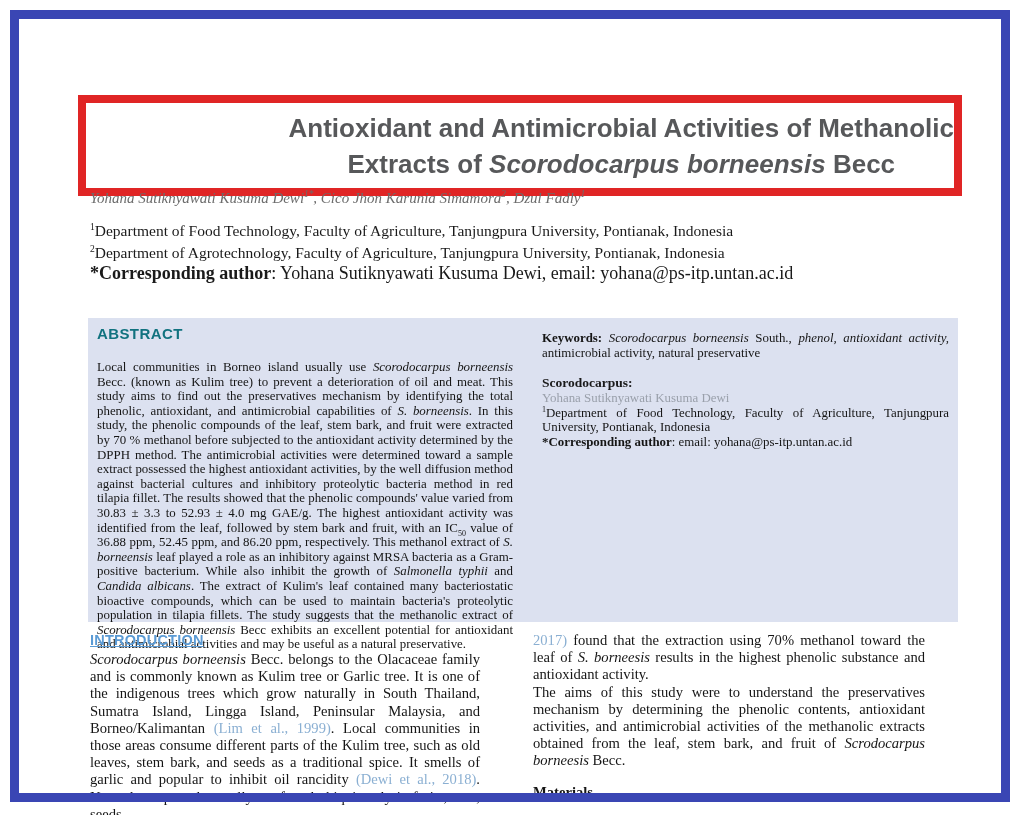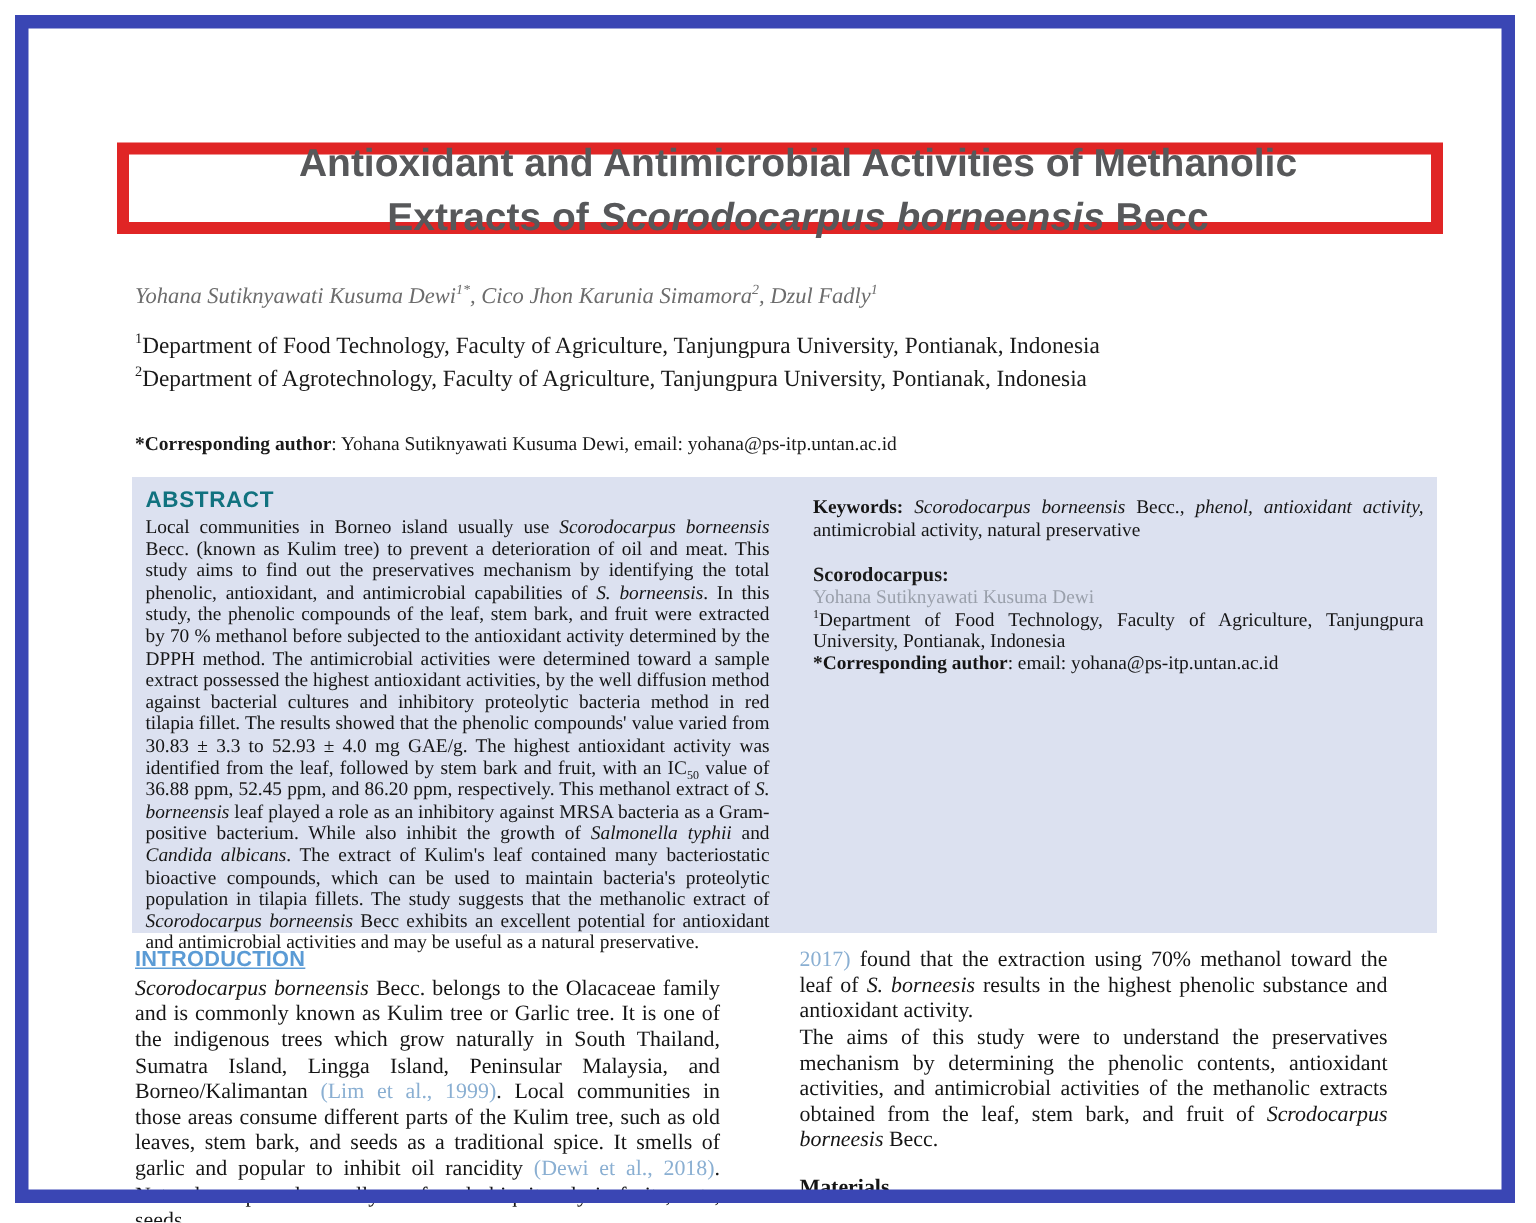--- a/index.html
+++ b/index.html
@@ -12,41 +12,41 @@
     position:absolute;left:10px;top:10px;width:1000px;height:792px;
     box-sizing:border-box;border:9px solid #3a46b4;z-index:10;pointer-events:none;
   }
   .journal-head{position:absolute;left:90px;top:33px;z-index:2;}
   .journal-name{
     font-family:"Liberation Serif",serif;font-style:italic;font-weight:bold;
     font-size:21px;color:#186a6e;letter-spacing:0.2px;
   }
   .journal-tagline{font-size:11.5px;color:#186a6e;margin-top:1px;}
   .title-box{
-    position:absolute;left:78px;top:95px;width:884px;height:61px;
+    position:absolute;left:78px;top:95px;width:884px;height:101px;
     box-sizing:border-box;border:8px solid #e02525;background:#ffffff;
-    display:flex;align-items:center;justify-content:center;text-align:center;z-index:2;padding-left:24px;
+    display:flex;align-items:center;justify-content:flex-end;text-align:center;z-index:2;padding-left:24px;
   }
   .article-title{
     font-family:"Liberation Sans",sans-serif;font-weight:bold;
     font-size:26px;line-height:36px;color:#57585a;
   }
   .authors{position:absolute;left:90px;top:190px;font-size:15px;color:#6c6c6c;z-index:2;font-style:italic;}
   .affiliations{position:absolute;left:90px;top:220px;font-size:15.5px;line-height:22px;z-index:2;}
-  .corresponding{position:absolute;left:90px;top:288px;font-size:13px;z-index:2;}
+  .corresponding{position:absolute;left:90px;top:263px;font-size:18px;z-index:2;}
   .abstract-panel{
     position:absolute;left:88px;top:318px;width:870px;height:304px;
     background:#dce1f0;z-index:2;box-sizing:border-box;padding:7px 9px;
   }
   .abs-cols{display:flex;gap:29px;}
   .abs-left{width:416px;}
   .abs-right{width:407px;}
   .abs-heading{
     font-family:"Liberation Sans",sans-serif;font-weight:bold;font-size:15px;
-    color:#11727f;letter-spacing:0.4px;margin-bottom:2px;
+    color:#11727f;letter-spacing:0.4px;margin-bottom:18px;
   }
   .small-body{font-size:12.9px;line-height:14.6px;text-align:justify;color:#151515;}
   .kw{margin-top:6px;}
   .corr-block{margin-top:15px;}
   .corr-heading{font-size:13.5px;font-weight:bold;}
   .corr-name{font-size:12.9px;line-height:14.6px;color:#9aa0ab;}
   .body-cols{position:absolute;left:90px;top:632px;width:868px;z-index:2;display:flex;gap:53px;}
   .col-l{width:390px;}
   .col-r{width:392px;}
   .sec-heading{
@@ -83,21 +83,21 @@
 
   <div class="corresponding"><span class="rt-b">*Corresponding author</span><span>: Yohana Sutiknyawati Kusuma Dewi, email: yohana@ps-itp.untan.ac.id</span></div>
 
   <div class="abstract-panel">
     <div class="abs-cols">
       <div class="abs-left">
         <div class="abs-heading">ABSTRACT</div>
         <div class="small-body"><span>Local communities in Borneo island usually use </span><span class="rt-i">Scorodocarpus borneensis</span><span> Becc. (known as Kulim tree) to prevent a deterioration of oil and meat. This study aims to find out the preservatives mechanism by identifying the total phenolic, antioxidant, and antimicrobial capabilities of </span><span class="rt-i">S. borneensis</span><span>. In this study, the phenolic compounds of the leaf, stem bark, and fruit were extracted by 70 % methanol before subjected to the antioxidant activity determined by the DPPH method. The antimicrobial activities were determined toward a sample extract possessed the highest antioxidant activities, by the well diffusion method against bacterial cultures and inhibitory proteolytic bacteria method in red tilapia fillet. The results showed that the phenolic compounds' value varied from 30.83 ± 3.3 to 52.93 ± 4.0 mg GAE/g. The highest antioxidant activity was identified from the leaf, followed by stem bark and fruit, with an IC</span><span class="rt-sub">50</span><span> value of 36.88 ppm, 52.45 ppm, and 86.20 ppm, respectively. This methanol extract of </span><span class="rt-i">S. borneensis</span><span> leaf played a role as an inhibitory against MRSA bacteria as a Gram-positive bacterium. While also inhibit the growth of </span><span class="rt-i">Salmonella typhii</span><span> and </span><span class="rt-i">Candida albicans</span><span>. The extract of Kulim's leaf contained many bacteriostatic bioactive compounds, which can be used to maintain bacteria's proteolytic population in tilapia fillets. The study suggests that the methanolic extract of </span><span class="rt-i">Scorodocarpus borneensis</span><span> Becc exhibits an excellent potential for antioxidant and antimicrobial activities and may be useful as a natural preservative.</span></div>
       </div>
       <div class="abs-right">
-        <div class="small-body kw"><span class="rt-b">Keywords: </span><span class="rt-i">Scorodocarpus borneensis</span><span> Becc., </span><span class="rt-i">phenol, antioxidant activity,</span><span> antimicrobial activity, natural preservative</span></div>
+        <div class="small-body kw"><span class="rt-b">Keywords: </span><span class="rt-i">Scorodocarpus borneensis</span><span> South., </span><span class="rt-i">phenol, antioxidant activity,</span><span> antimicrobial activity, natural preservative</span></div>
         <div class="corr-block">
           <div class="corr-heading"><span class="rt-b">Scorodocarpus</span><span>:</span></div>
           <div class="corr-name">Yohana Sutiknyawati Kusuma Dewi</div>
           <div class="small-body"><span class="rt-sup">1</span><span>Department of Food Technology, Faculty of Agriculture, Tanjungpura University, Pontianak, Indonesia</span></div>
           <div class="small-body"><span class="rt-b">*Corresponding author</span><span>: email: yohana@ps-itp.untan.ac.id</span></div>
         </div>
       </div>
     </div>
   </div>
 

